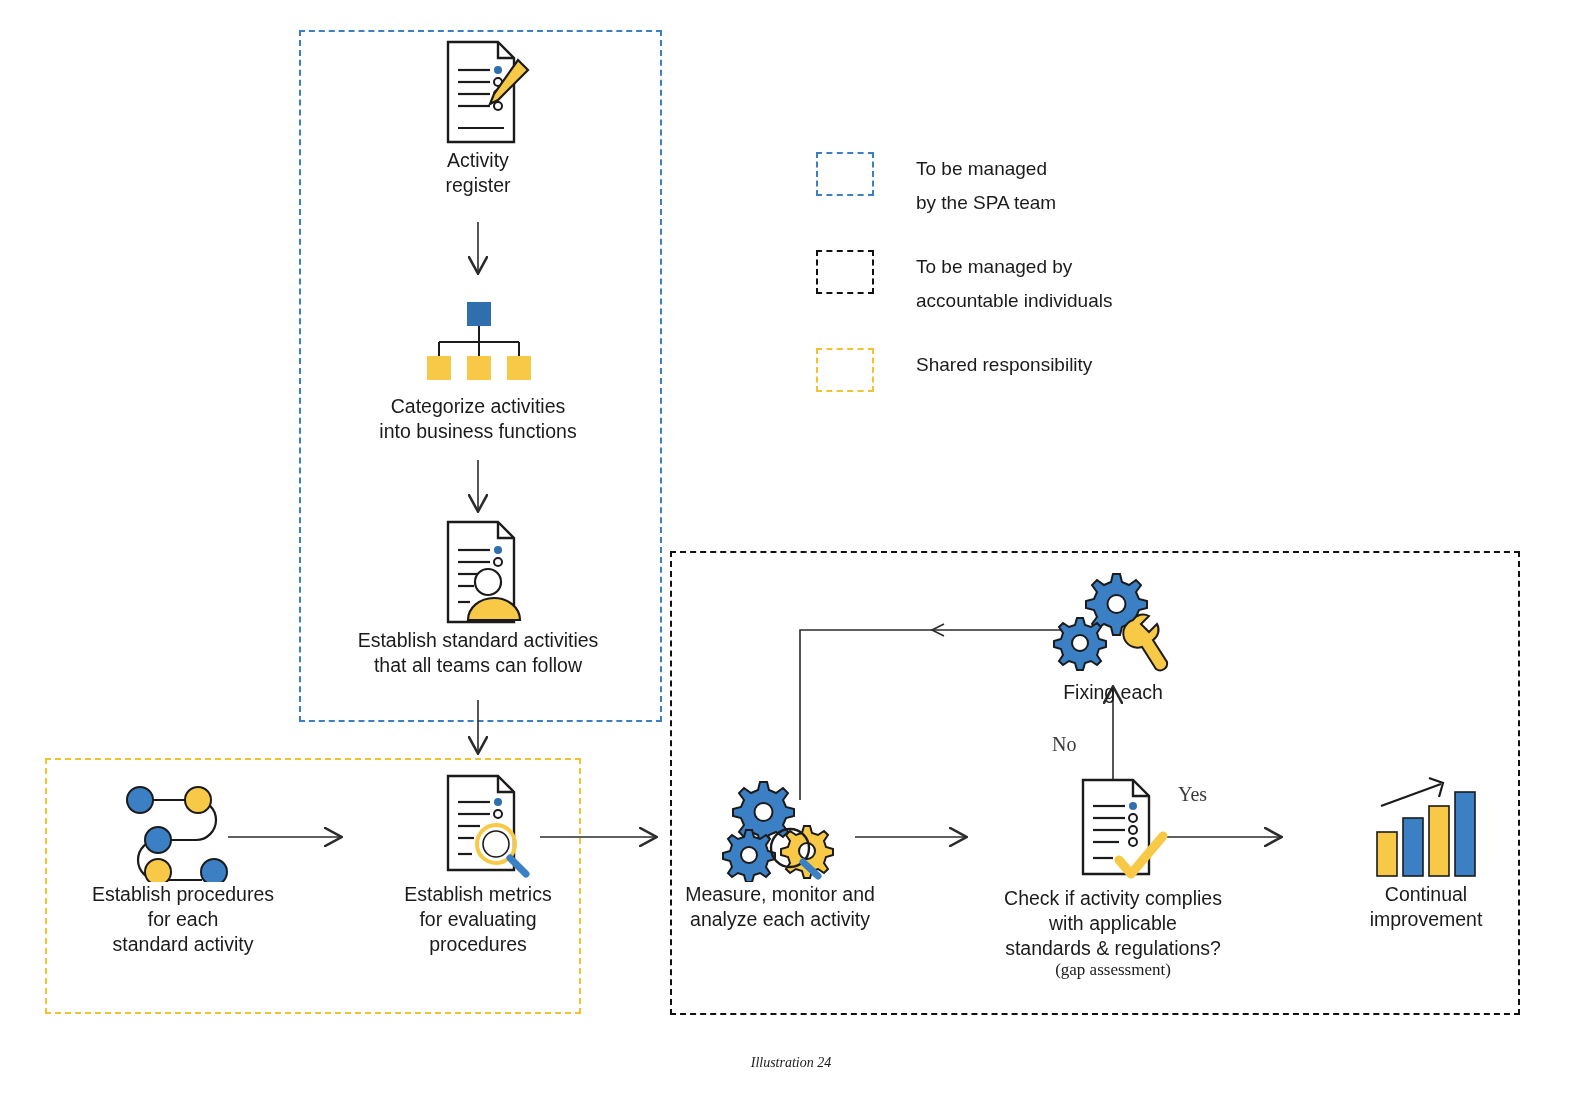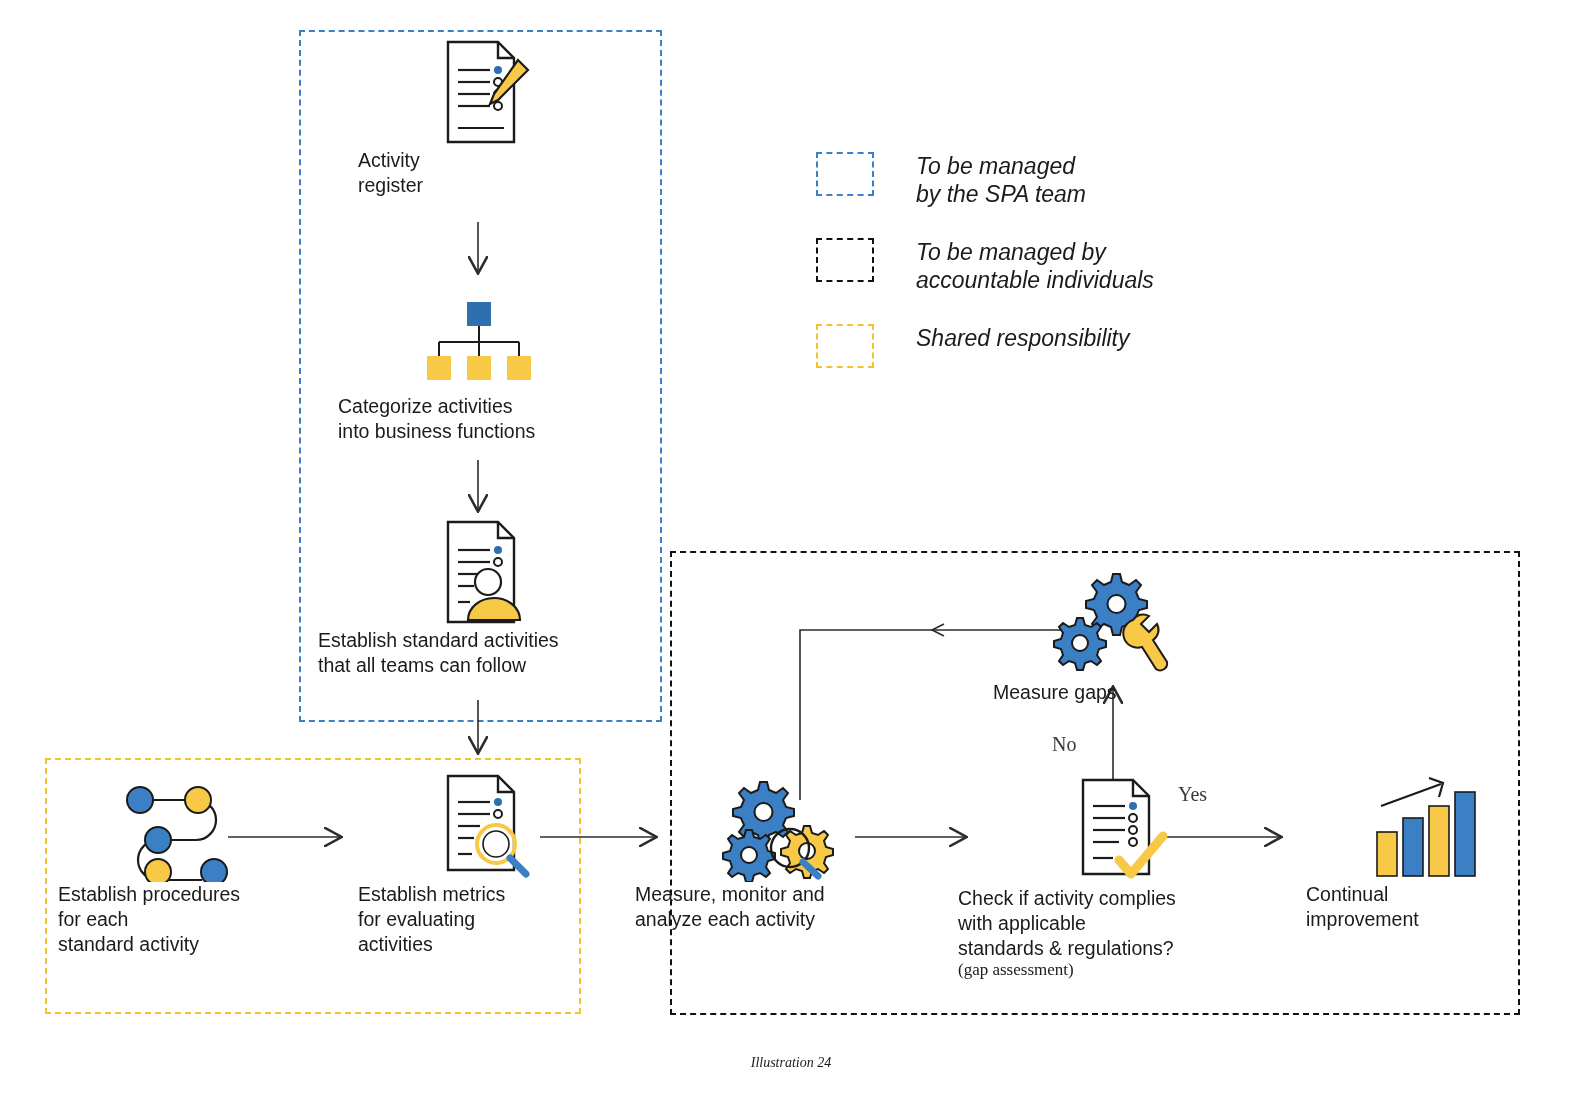--- a/index.html
+++ b/index.html
@@ -23,20 +23,21 @@
     box-sizing: border-box;
     background: transparent;
   }
   .region-blue  { border: 2.5px dashed #3b7fc4; }
   .region-black { border: 2.5px dashed #111111; }
   .region-yellow{ border: 2.5px dashed #f2c230; }
 
   .node {
     position: absolute;
     box-sizing: border-box;
+    text-align: center;
   }
   .node .caption {
     font-size: 19.5px;
     line-height: 25px;
     color: #1b1b1b;
     white-space: pre-line;
   }
   .node .subcaption {
     font-size: 17px;
     line-height: 17px;
@@ -65,25 +66,24 @@
     width: 58px;
     height: 44px;
     box-sizing: border-box;
     flex: 0 0 auto;
     margin-right: 42px;
   }
   .sw-blue   { border: 2.5px dashed #3b7fc4; }
   .sw-black  { border: 2.5px dashed #111111; }
   .sw-yellow { border: 2.5px dashed #f2c230; }
   .legend-label {
-    font-size: 23px;
-    line-height: 28px;
+    font-size: 19px;
+    line-height: 34px;
     white-space: pre-line;
     padding-top: 0px;
-    font-style: italic;
   }
 
   .edge-label {
     position: absolute;
     font-family: "Liberation Serif", serif;
     font-size: 20px;
     color: #3a3a3a;
   }
 
   .figure-caption {
@@ -253,21 +253,21 @@
         </g>
         <circle cx="76" cy="32" r="4" fill="#2f6fae"></circle>
         <circle cx="76" cy="44" r="4" fill="none" stroke="#1b1b1b" stroke-width="2"></circle>
         <circle cx="74" cy="74" r="19" fill="none" stroke="#f7c947" stroke-width="4"></circle>
         <circle cx="74" cy="74" r="13" fill="#ffffff" stroke="#1b1b1b" stroke-width="1.6"></circle>
         <line x1="88" y1="88" x2="104" y2="104" stroke="#3b7fc4" stroke-width="7" stroke-linecap="round"></line>
       </svg>
     </div>
     <div class="caption">Establish metrics
 for evaluating
-activities</div>
+procedures</div>
   </div>
 
   <div class="node" style="left:635px; top:772px; width:290px;">
     <div class="icon-wrap">
       <svg width="136" height="108" viewBox="0 0 136 108">
         <g fill="#3b7fc4" stroke="#1b1b1b" stroke-width="2">
           <path d="M48,8 l7,0 l2,8 l7,3 l7,-5 l5,5 l-5,7 l3,7 l8,2 l0,7 l-8,2 l-3,7 l5,7 l-5,5 l-7,-5 l-7,3 l-2,8 l-7,0 l-2,-8 l-7,-3 l-7,5 l-5,-5 l5,-7 l-3,-7 l-8,-2 l0,-7 l8,-2 l3,-7 l-5,-7 l5,-5 l7,5 l7,-3 Z"></path>
         </g>
         <circle cx="51.5" cy="38" r="9" fill="#ffffff" stroke="#1b1b1b" stroke-width="2"></circle>
         <g fill="#3b7fc4" stroke="#1b1b1b" stroke-width="2">
@@ -333,21 +333,21 @@
           <path d="M66,4 l7,0 l2,8 l7,3 l7,-5 l5,5 l-5,7 l3,7 l8,2 l0,7 l-8,2 l-3,7 l5,7 l-5,5 l-7,-5 l-7,3 l-2,8 l-7,0 l-2,-8 l-7,-3 l-7,5 l-5,-5 l5,-7 l-3,-7 l-8,-2 l0,-7 l8,-2 l3,-7 l-5,-7 l5,-5 l7,5 l7,-3 Z"></path>
         </g>
         <circle cx="69.5" cy="34" r="9" fill="#ffffff" stroke="#1b1b1b" stroke-width="2"></circle>
         <g fill="#3b7fc4" stroke="#1b1b1b" stroke-width="2">
           <path d="M30,48 l6,0 l2,7 l6,2 l6,-4 l4,4 l-4,6 l2,6 l7,2 l0,6 l-7,2 l-2,6 l4,6 l-4,4 l-6,-4 l-6,2 l-2,7 l-6,0 l-2,-7 l-6,-2 l-6,4 l-4,-4 l4,-6 l-2,-6 l-7,-2 l0,-6 l7,-2 l2,-6 l-4,-6 l4,-4 l6,4 l6,-2 Z"></path>
         </g>
         <circle cx="33" cy="73" r="8" fill="#ffffff" stroke="#1b1b1b" stroke-width="2"></circle>
         <path d="M86,50 a12,12 0 0 1 16,-4 l-8,8 l8,8 l8,-8 a12,12 0 0 1 -4,16 l14,22 a7,7 0 0 1 -11,7 l-14,-22 a12,12 0 0 1 -9,-27 Z" fill="#f7c947" stroke="#1b1b1b" stroke-width="2"></path>
       </svg>
     </div>
-    <div class="caption">Measure gaps</div>
+    <div class="caption">Fixing each</div>
   </div>
 
   <div class="edge-label" style="left:1052px; top:733px;">No</div>
   <div class="edge-label" style="left:1178px; top:783px;">Yes</div>
 
   <div class="figure-caption">Illustration 24</div>
 
 </div>
 
 </body></html>

